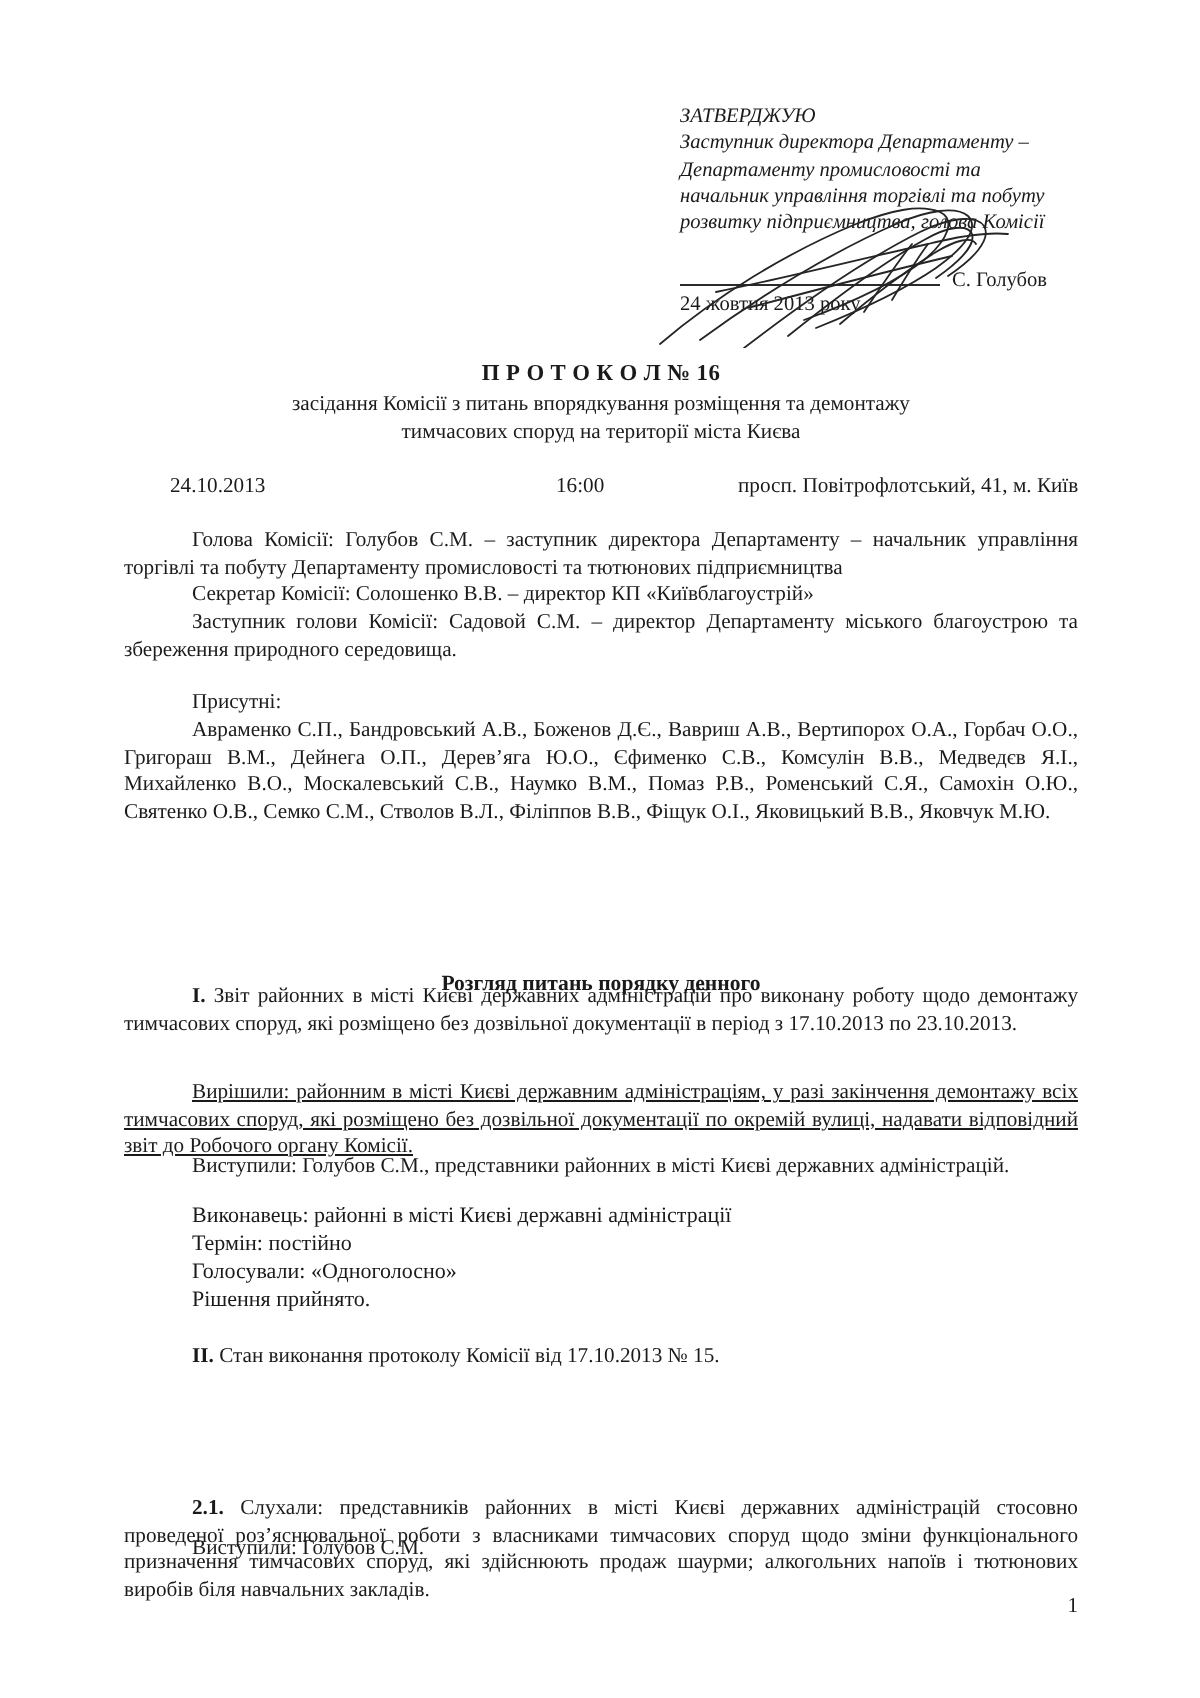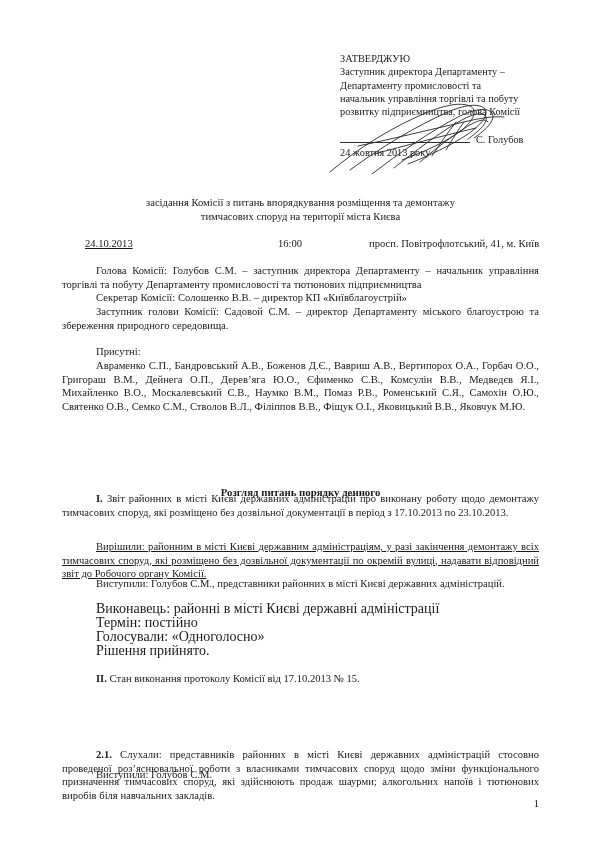--- a/index.html
+++ b/index.html
@@ -28,21 +28,21 @@
 
   
   .approval-block {
     position: absolute;
     left: 278px;
     top: 52px;
     width: 220px;
     font-size: 10.3px;
     line-height: 13.3px;
   }
-  .approval-block .ln { white-space: nowrap; }
+  .approval-block .ln { white-space: nowrap; font-style: italic; }
 
   .sign-row {
     position: relative;
     margin-top: 14px;
     height: 14px;
     white-space: nowrap;
   }
   .sign-rule {
     display: inline-block;
     width: 130px;
@@ -91,39 +91,39 @@
   }
 
   
   .meta-row {
     position: absolute;
     left: 0;
     top: 238px;
     width: 477px;
     font-size: 10.6px;
   }
-  .meta-date { position: absolute; left: 23px; top: 0; text-decoration: underline; }
+  .meta-date { position: absolute; left: 23px; top: 0; }
   .meta-time { position: absolute; left: 216px; top: 0; }
   .meta-place { position: absolute; left: 307px; top: 0; white-space: nowrap; }
 
   
   .para {
     position: absolute;
     width: 477px;
     font-size: 10.6px;
     line-height: 13.6px;
     text-align: justify;
     text-justify: inter-word;
   }
   .para.ind { text-indent: 34px; }
   .para.noj { text-align: left; }
 
   .block-line {
     position: absolute;
-    font-size: 14px;
+    font-size: 11px;
     line-height: 13.6px;
     left: 34px;
     white-space: nowrap;
   }
 
   .center-head {
     position: absolute;
     left: 0;
     width: 477px;
     text-align: center;
@@ -170,20 +170,21 @@
           <path d="M66 72 C 86 56, 112 36, 134 24 C 146 17, 156 16, 158 21 C 160 27, 150 36, 140 43"></path>
           <path d="M92 66 C 106 54, 124 40, 140 30 C 150 24, 158 22, 160 26"></path>
           <path d="M30 50 C 60 44, 100 34, 136 26 C 152 22, 166 20, 176 21"></path>
           <path d="M46 58 C 76 50, 114 40, 148 32"></path>
           <path d="M118 54 C 124 44, 130 34, 136 26"></path>
           <path d="M104 60 C 112 48, 120 36, 128 26"></path>
         </g>
       </svg>
     </div>
 
+    <div class="protocol-title">П Р О Т О К О Л № 16</div>
     <div class="protocol-sub">
       <div>засідання Комісії з питань впорядкування розміщення та демонтажу</div>
       <div>тимчасових споруд на території міста Києва</div>
     </div>
 
     <div class="meta-row">
       <span class="meta-date">24.10.2013</span>
       <span class="meta-time">16:00</span>
       <span class="meta-place">просп. Повітрофлотський, 41, м. Київ</span>
     </div>

